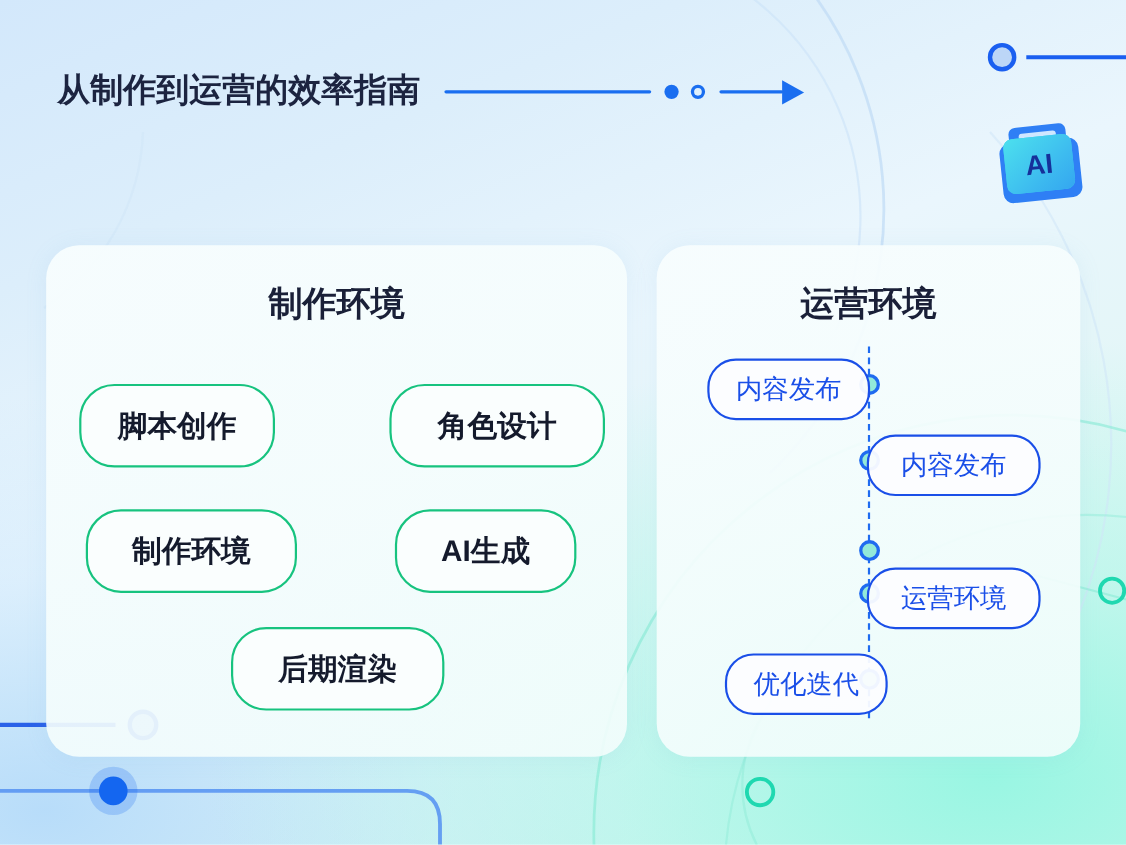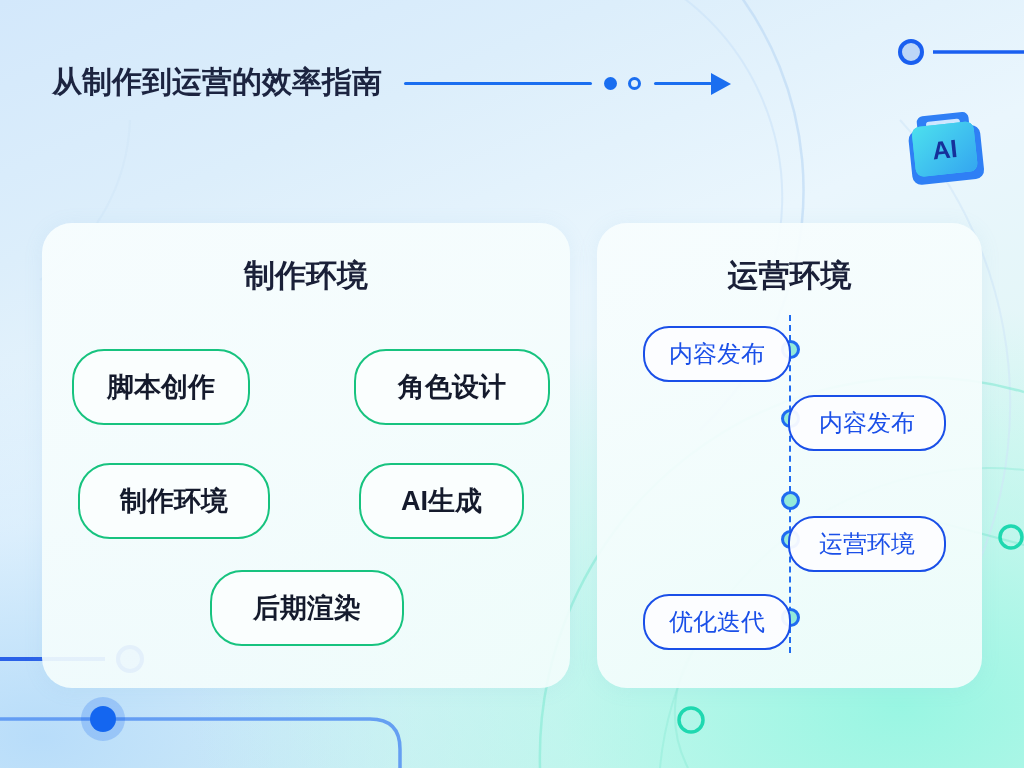--- a/index.html
+++ b/index.html
@@ -194,21 +194,21 @@
   }
   #tl-dot-0 { top: 117px; }
   #tl-dot-1 { top: 186px; }
   #tl-dot-2 { top: 268px; }
   #tl-dot-3 { top: 307px; }
   #tl-dot-4 { top: 385px; }
 
   #pill-publish  { left: 46px;  top: 103px; width: 148px; }
   #pill-interact { left: 191px; top: 172px; width: 158px; }
   #pill-monitor  { left: 191px; top: 293px; width: 158px; }
-  #pill-optimize { left: 46px;  top: 371px; width: 148px; }
+  #pill-optimize { left: 62px;  top: 371px; width: 148px; }
 </style>
 </head>
 <body>
 
 <div id="poster">
 
   <svg class="bg-svg" viewBox="0 0 1024 768" xmlns="http://www.w3.org/2000/svg">
 
     <path d="M 470 -140 A 330 330 0 0 1 700 430" fill="none" stroke="#c2dcf6" stroke-width="2.5" opacity="0.75"></path>
     <path d="M 612 -40 A 250 250 0 0 1 760 300" fill="none" stroke="#cbe3f8" stroke-width="2" opacity="0.6"></path>

